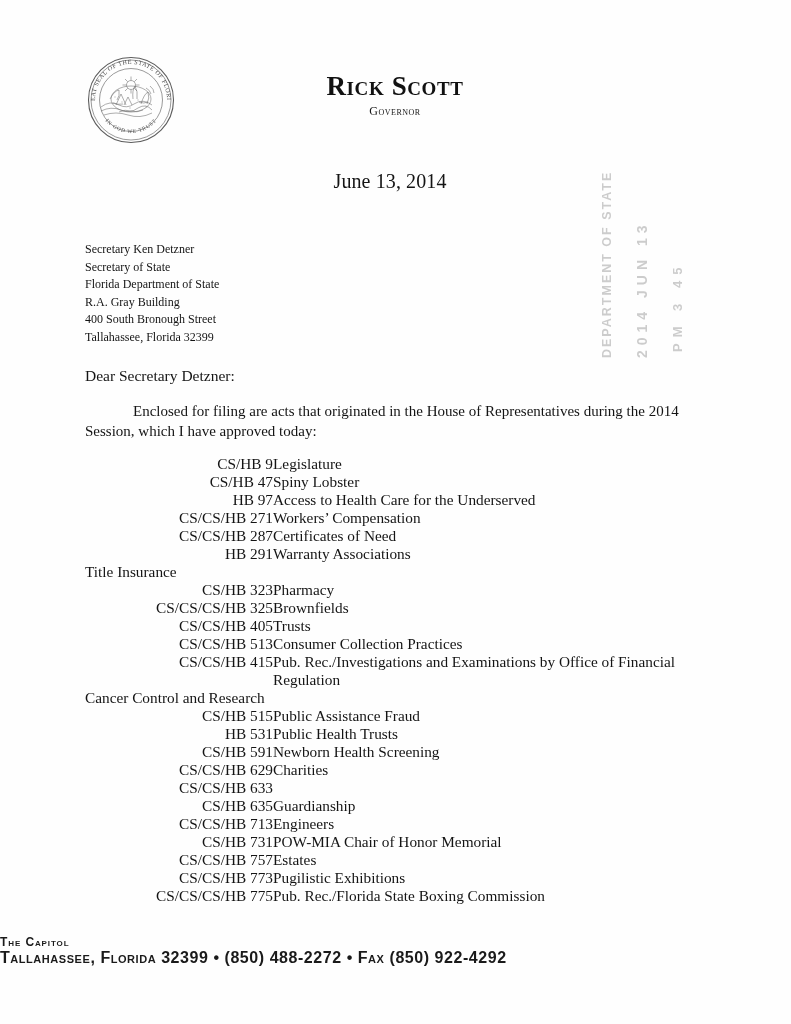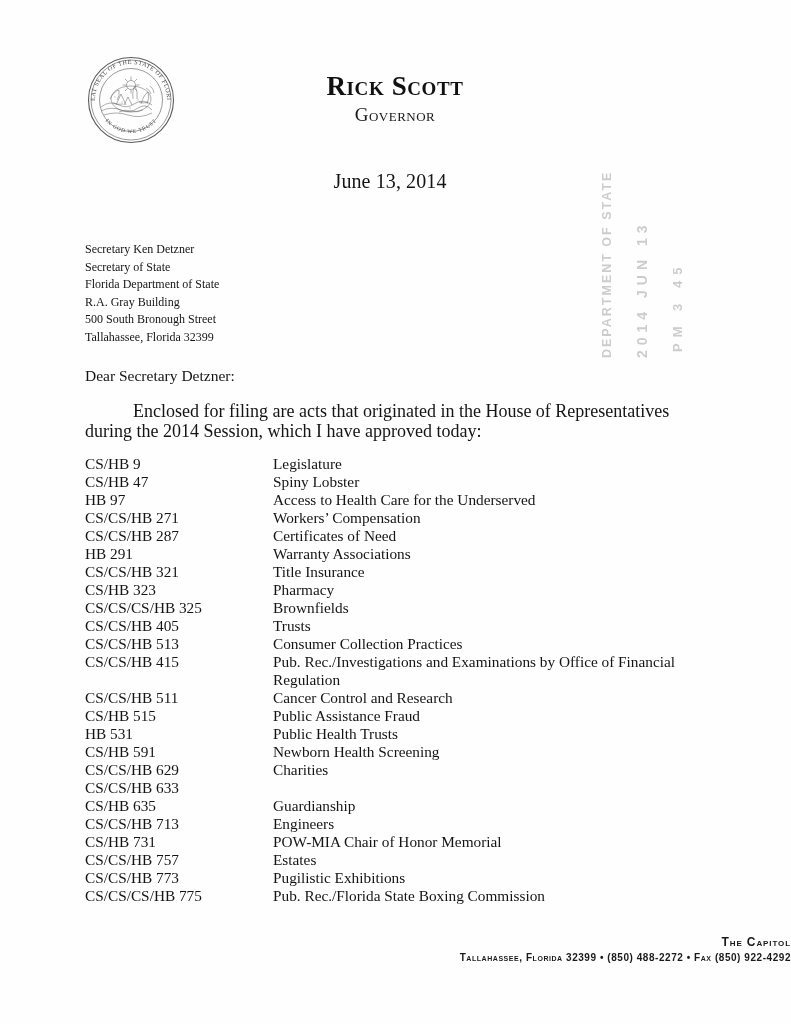--- a/index.html
+++ b/index.html
@@ -49,21 +49,21 @@
     color: #111;
     line-height: 1;
   }
   .gov-title {
     position: absolute;
     left: 195px;
     top: 53px;
     width: 400px;
     text-align: center;
     font-family: "Liberation Serif", "DejaVu Serif", serif;
-    font-size: 19px;
+    font-size: 12px;
     font-variant: small-caps;
     letter-spacing: 0.5px;
     color: #161616;
     line-height: 1;
   }
 
   
   .date-line {
     position: absolute;
     top: 170px;
@@ -114,21 +114,21 @@
     left: 85px;
     font-size: 15.5px;
   }
 
   
   .body-para {
     position: absolute;
     top: 401px;
     left: 85px;
     width: 598px;
-    font-size: 18px;
+    font-size: 15px;
     line-height: 20px;
     text-indent: 48px;
     text-align: left;
   }
 
   
   .bill-list {
     position: absolute;
     top: 455px;
     left: 85px;
@@ -137,44 +137,45 @@
   }
   .bill-row {
     display: flex;
     align-items: flex-start;
     line-height: 18px;
     min-height: 18px;
   }
   .bill-num {
     flex: 0 0 188px;
     white-space: nowrap;
+    text-align: right;
   }
   .bill-desc {
     flex: 1 1 auto;
   }
 
   
   .footer {
     position: absolute;
     left: 0;
     top: 935px;
     width: 791px;
-    text-align: right;
+    text-align: left;
     font-family: "Liberation Sans", "DejaVu Sans", sans-serif;
     color: #1a1a1a;
   }
   .footer-1 {
     font-size: 12px;
     font-weight: bold;
     font-variant: small-caps;
     letter-spacing: 0.9px;
     line-height: 15px;
   }
   .footer-2 {
-    font-size: 10px;
+    font-size: 16px;
     font-weight: bold;
     font-variant: small-caps;
     letter-spacing: 0.55px;
     line-height: 16px;
   }
 </style>
 </head>
 <body>
 
 <div class="page">
@@ -232,21 +233,21 @@
     <div class="stamp-col stamp-c1">DEPARTMENT OF STATE</div>
     <div class="stamp-col stamp-c2">2014 JUN 13</div>
     <div class="stamp-col stamp-c3">PM 3 45</div>
   </div>
 
   <div class="address">
     <div>Secretary Ken Detzner</div>
     <div>Secretary of State</div>
     <div>Florida Department of State</div>
     <div>R.A. Gray Building</div>
-    <div>500 South Bronough Street</div>
+    <div>400 South Bronough Street</div>
     <div>Tallahassee, Florida 32399</div>
   </div>
 
   <div class="salutation">Dear Secretary Detzner:</div>
 
   <div class="body-para">Enclosed for filing are acts that originated in the House of Representatives during the 2014 Session, which I have approved today:</div>
 
   <div class="bill-list">
       <div class="bill-row">
         <div class="bill-num">CS/HB 9</div>
@@ -266,21 +267,20 @@
       </div>
       <div class="bill-row">
         <div class="bill-num">CS/CS/HB 287</div>
         <div class="bill-desc">Certificates of Need</div>
       </div>
       <div class="bill-row">
         <div class="bill-num">HB 291</div>
         <div class="bill-desc">Warranty Associations</div>
       </div>
       <div class="bill-row">
-        <div class="bill-num">CS/CS/HB 321</div>
         <div class="bill-desc">Title Insurance</div>
       </div>
       <div class="bill-row">
         <div class="bill-num">CS/HB 323</div>
         <div class="bill-desc">Pharmacy</div>
       </div>
       <div class="bill-row">
         <div class="bill-num">CS/CS/CS/HB 325</div>
         <div class="bill-desc">Brownfields</div>
       </div>
@@ -290,21 +290,20 @@
       </div>
       <div class="bill-row">
         <div class="bill-num">CS/CS/HB 513</div>
         <div class="bill-desc">Consumer Collection Practices</div>
       </div>
       <div class="bill-row">
         <div class="bill-num">CS/CS/HB 415</div>
         <div class="bill-desc">Pub. Rec./Investigations and Examinations by Office of Financial Regulation</div>
       </div>
       <div class="bill-row">
-        <div class="bill-num">CS/CS/HB 511</div>
         <div class="bill-desc">Cancer Control and Research</div>
       </div>
       <div class="bill-row">
         <div class="bill-num">CS/HB 515</div>
         <div class="bill-desc">Public Assistance Fraud</div>
       </div>
       <div class="bill-row">
         <div class="bill-num">HB 531</div>
         <div class="bill-desc">Public Health Trusts</div>
       </div>

